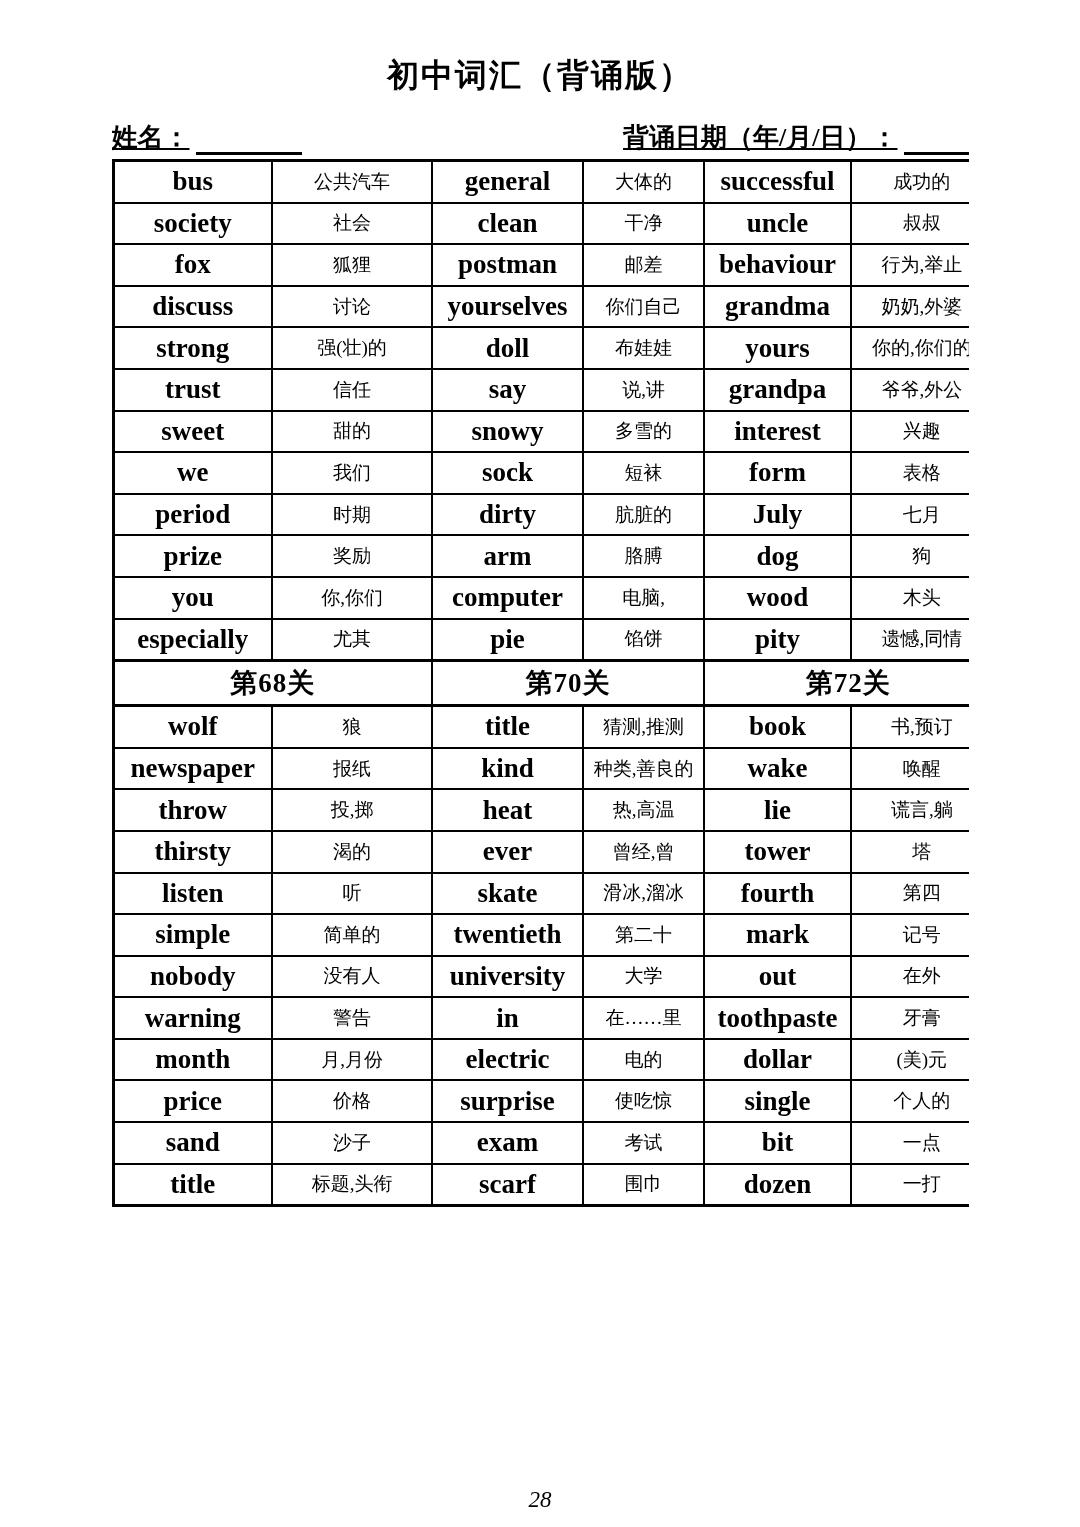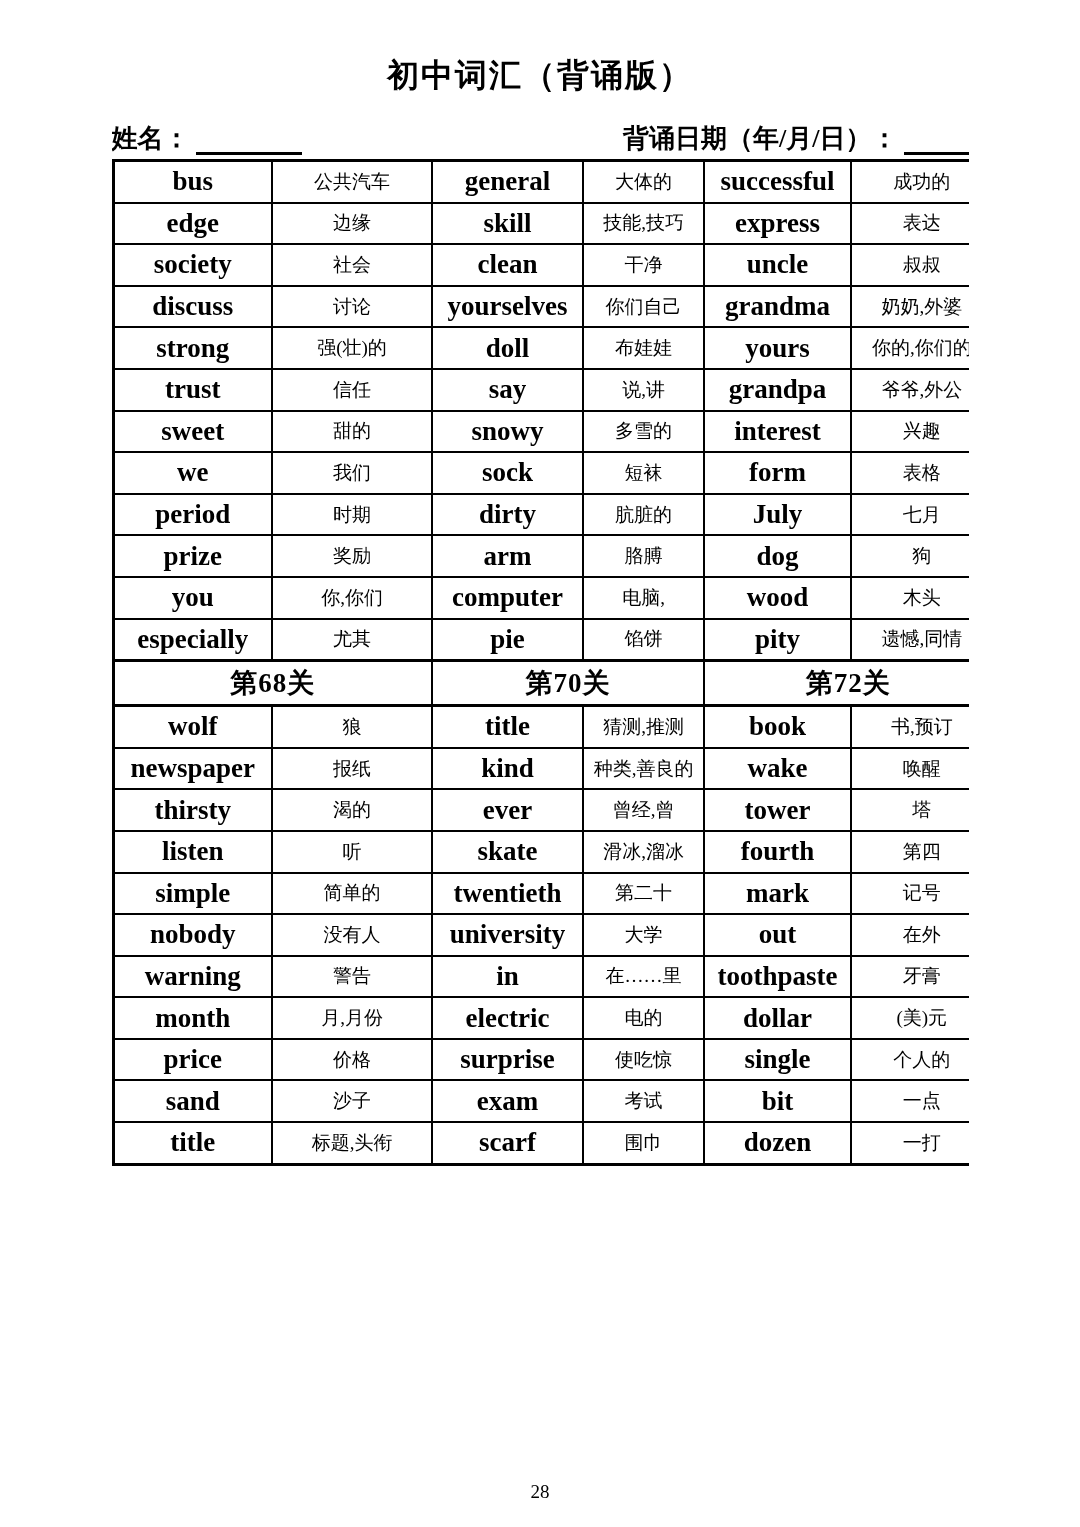--- a/index.html
+++ b/index.html
@@ -10,21 +10,21 @@
   }
   .doc-title {
     text-align:center; padding-top:38px; font-size:32px; font-weight:bold;
     letter-spacing:2px;
   }
   .meta-row {
     width:880px; margin:26px auto 4px auto;
     display:flex; justify-content:space-between; align-items:flex-end;
     font-size:26px; font-weight:bold; line-height:1.1;
   }
-  .meta-left, .meta-right { display:flex; align-items:center; }
+  .meta-left, .meta-right { display:flex; align-items:flex-start;text-decoration:underline; }
   .blank-line {
     display:inline-block; height:28px; border-bottom:3px solid #000;
     margin-left:6px;
   }
   .blank-line.name { width:106px; }
   .blank-line.date { width:88px; }
   table.vocab {
     width:880px; margin:0 auto; border-collapse:collapse; table-layout:fixed;
     border:3px solid #000;
   }
@@ -33,22 +33,22 @@
     padding:0; overflow:hidden; white-space:nowrap;
   }
   th.section {
     height:42px; font-size:27px; font-weight:bold;
     border-top:3px solid #000; border-bottom:3px solid #000;
     letter-spacing:1px;
   }
   td.word   { height:39.6px; font-size:27px; font-weight:bold; }
   td.meaning{ height:39.6px; font-size:19px; font-weight:normal; }
   .page-number {
-    position:absolute; left:0; bottom:40px; width:100%;
-    text-align:center; font-size:19px;
+    position:absolute; left:0; bottom:30px; width:100%;
+    text-align:center; font-size:23px;font-style:italic;
   }
 </style>
 </head>
 <body>
 
 <div class="page">
 
   <div class="doc-title">初中词汇（背诵版）</div>
 
   <div class="meta-row">
@@ -74,36 +74,36 @@
     <tbody>
         <tr>
           <td class="word">bus</td>
           <td class="meaning">公共汽车</td>
           <td class="word">general</td>
           <td class="meaning">大体的</td>
           <td class="word">successful</td>
           <td class="meaning">成功的</td>
         </tr>
         <tr>
-          <td class="word">edge</td>
-          <td class="meaning">边缘</td>
-          <td class="word">skill</td>
-          <td class="meaning">技能,技巧</td>
-          <td class="word">express</td>
-          <td class="meaning">表达</td>
-        </tr>
-        <tr>
           <td class="word">society</td>
           <td class="meaning">社会</td>
           <td class="word">clean</td>
           <td class="meaning">干净</td>
           <td class="word">uncle</td>
           <td class="meaning">叔叔</td>
         </tr>
         <tr>
+          <td class="word">fox</td>
+          <td class="meaning">狐狸</td>
+          <td class="word">postman</td>
+          <td class="meaning">邮差</td>
+          <td class="word">behaviour</td>
+          <td class="meaning">行为,举止</td>
+        </tr>
+        <tr>
           <td class="word">discuss</td>
           <td class="meaning">讨论</td>
           <td class="word">yourselves</td>
           <td class="meaning">你们自己</td>
           <td class="word">grandma</td>
           <td class="meaning">奶奶,外婆</td>
         </tr>
         <tr>
           <td class="word">strong</td>
           <td class="meaning">强(壮)的</td>
@@ -183,20 +183,28 @@
         </tr>
         <tr>
           <td class="word">newspaper</td>
           <td class="meaning">报纸</td>
           <td class="word">kind</td>
           <td class="meaning">种类,善良的</td>
           <td class="word">wake</td>
           <td class="meaning">唤醒</td>
         </tr>
         <tr>
+          <td class="word">throw</td>
+          <td class="meaning">投,掷</td>
+          <td class="word">heat</td>
+          <td class="meaning">热,高温</td>
+          <td class="word">lie</td>
+          <td class="meaning">谎言,躺</td>
+        </tr>
+        <tr>
           <td class="word">thirsty</td>
           <td class="meaning">渴的</td>
           <td class="word">ever</td>
           <td class="meaning">曾经,曾</td>
           <td class="word">tower</td>
           <td class="meaning">塔</td>
         </tr>
         <tr>
           <td class="word">listen</td>
           <td class="meaning">听</td>

